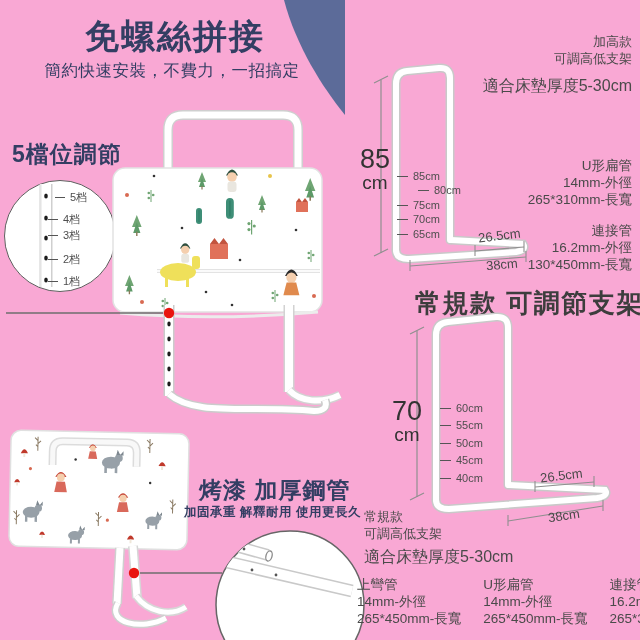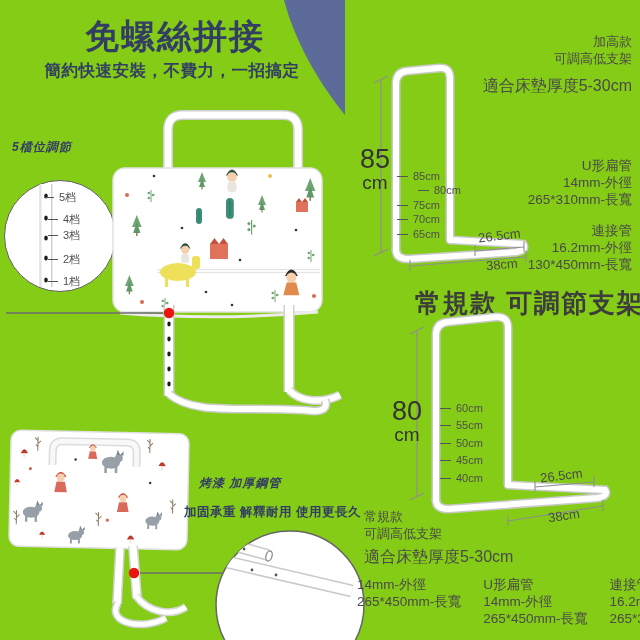--- a/index.html
+++ b/index.html
@@ -2,29 +2,29 @@
 <html style="--navy: #333e63; --slate: #5c6b99; --heading: #3d3d3d; --text: #4a4a4a; --subtext: #555555; --red: #e9150e; --dim: #8f8f8f; --tube: #c9c9c9;"><head>
 <meta charset="utf-8">
 <style>
   :root{
     --navy:#333e63; --slate:#5c6b99; --heading:#3d3d3d; --text:#4a4a4a;
     --subtext:#555555; --red:#e9150e; --dim:#8f8f8f; --tube:#c9c9c9;
   }
   *{margin:0;padding:0;box-sizing:border-box;}
   html,body{background:#fff;}
   body{font-family:"Liberation Sans","DejaVu Sans",sans-serif;}
-  #stage{position:relative;width:640px;height:640px;background:#84cc16;overflow:hidden;}
+  #stage{position:relative;width:640px;height:640px;background:#f9a8d4;overflow:hidden;}
   .abs{position:absolute;}
 
   .main-title{left:60px;top:14px;width:230px;text-align:center;
     font-size:34px;font-weight:bold;color:var(--navy);letter-spacing:2px;}
   .main-sub{left:22px;top:60px;width:300px;text-align:center;
-    font-size:16.5px;font-weight:bold;color:var(--navy);letter-spacing:0.5px;}
-
-  .feat-title{font-size:12px;font-weight:bold;color:var(--navy);letter-spacing:1px;font-style:italic;}
+    font-size:16.5px;font-weight:normal;color:var(--navy);letter-spacing:0.5px;}
+
+  .feat-title{font-size:23px;font-weight:bold;color:var(--navy);letter-spacing:1px;}
   .feat-sub{font-size:12.5px;font-weight:bold;color:var(--navy);letter-spacing:0.5px;}
 
   .magnifier{border:1.5px solid #5f5f5f;border-radius:50%;background:#fff;}
 
   .level-row,.marker-row{position:absolute;display:flex;align-items:center;
     font-size:11px;color:#4e4e4e;white-space:nowrap;}
   .dash{display:inline-block;border-top:1.3px solid #555;margin-right:5px;}
   .level-row .dash{width:10px;}
   .marker-row .dash{width:11px;}
 
@@ -65,21 +65,21 @@
       <path d="M36,3 L36,106" stroke="#ebebeb" stroke-width="1.5"></path>
       <g fill="#1c1c1c">
         <ellipse cx="41" cy="15" rx="1.8" ry="2.6"></ellipse>
           <ellipse cx="41" cy="37" rx="1.8" ry="2.6"></ellipse>
         <ellipse cx="41" cy="57" rx="1.8" ry="2.6"></ellipse>
           <ellipse cx="41" cy="77" rx="1.8" ry="2.6"></ellipse>
         <ellipse cx="41" cy="99" rx="1.8" ry="2.6"></ellipse>
       </g>
     </svg>
   </div>
-  <div class="level-row" style="left:44px;top:190px">
+  <div class="level-row" style="left:55px;top:190px">
     <span class="dash"></span>
     <span>5档</span>
     </div>
   <div class="level-row" style="left:48px;top:212px">
     <span class="dash"></span>
     <span>4档</span>
     </div>
   <div class="level-row" style="left:48px;top:228px">
     <span class="dash"></span>
     <span>3档</span>
@@ -365,21 +365,21 @@
         <path d="M254,186 L254,197"></path>
     </g>
     <g stroke="#8f8f8f" stroke-width="1.1">
       <path d="M168,231 L263,216"></path>
         <path d="M168,225 L168,236"></path>
         <path d="M263,210 L263,221"></path>
     </g>
   </svg>
 
   <div class="abs bigdim" style="left:384px;top:398px;width:46px">
-    <div class="num">80</div>
+    <div class="num">70</div>
     <div class="unit">cm</div>
   </div>
 
   <div class="marker-row" style="left:440px;top:402px">
       <span class="dash"></span>
       <span>60cm</span>
     </div>
   <div class="marker-row" style="left:440px;top:419px">
       <span class="dash"></span>
       <span>55cm</span>
@@ -401,20 +401,21 @@
   <div class="dim-label" style="left:548px;top:508px;transform:rotate(-8deg)">38cm</div>
 
   <div class="abs tag" style="left:364px;top:508px">
     <div>常規款</div>
     <div>可調高低支架</div>
   </div>
   <div class="abs fit" style="left:364px;top:547px">適合床墊厚度5-30cm</div>
 
   <div class="abs specs-col" style="left:357px;top:576px">
     <div class="spec-group">
+      <div>上彎管</div>
       <div>14mm-外徑</div>
       <div>265*450mm-長寬</div>
     </div>
     <div class="spec-group">
       <div>U形扁管</div>
       <div>14mm-外徑</div>
       <div>265*450mm-長寬</div>
     </div>
     <div class="spec-group">
       <div>連接管</div>

